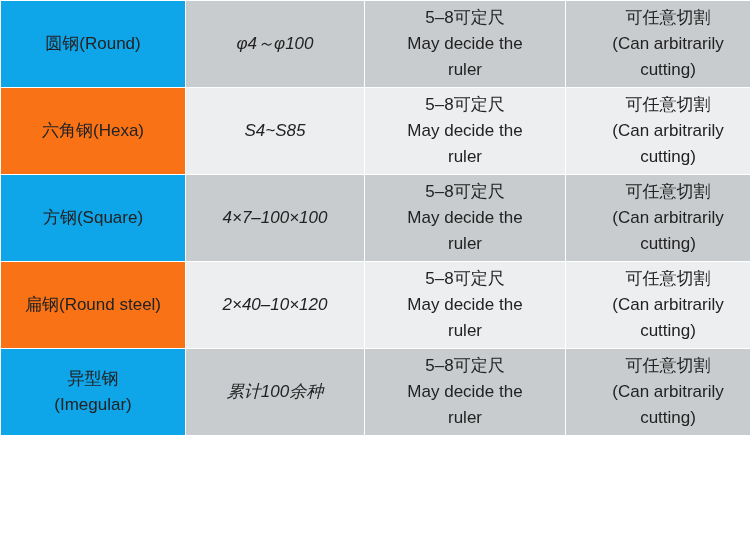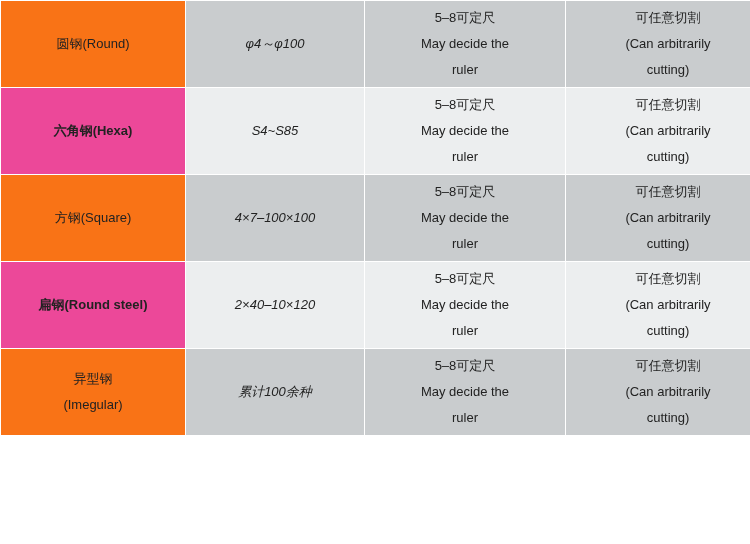--- a/index.html
+++ b/index.html
@@ -16,34 +16,34 @@
   .spec-table {
     width: 750px;
     border-collapse: collapse;
     table-layout: fixed;
   }
   .spec-table td {
     border: 1px solid #ffffff;
     text-align: center;
     vertical-align: middle;
     color: #222222;
-    font-size: 13px;
+    font-size: 17px;
     line-height: 26px;
     padding: 4px 2px;
   }
   .col-name  { width: 180px; }
   .col-size  { width: 174px; font-style: italic; }
   .col-len   { width: 196px; }
   .col-cut   { width: 200px; }
 
   tr.row-odd  td { background: #c9ccce; }
   tr.row-even td { background: #eceeef; }
 
-  tr.row-odd  td.col-name { background: #f97316; }
-  tr.row-even td.col-name { background: #ec4899; font-weight: bold; }
+  tr.row-odd  td.col-name { background: #0ea5e9; }
+  tr.row-even td.col-name { background: #f97316; }
 
   .cell-lines span {
     display: block;
   }
   .nowrap { white-space: nowrap; }
 </style>
 </head>
 <body>
 
 <table class="spec-table">

